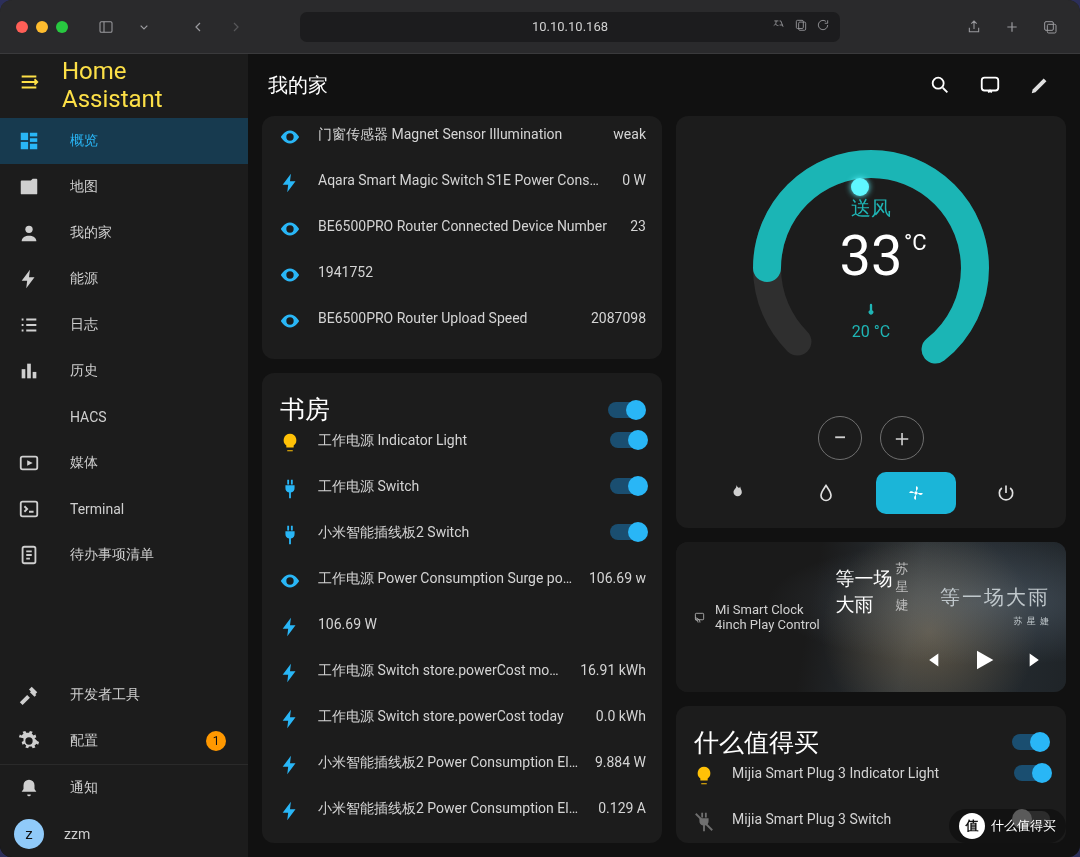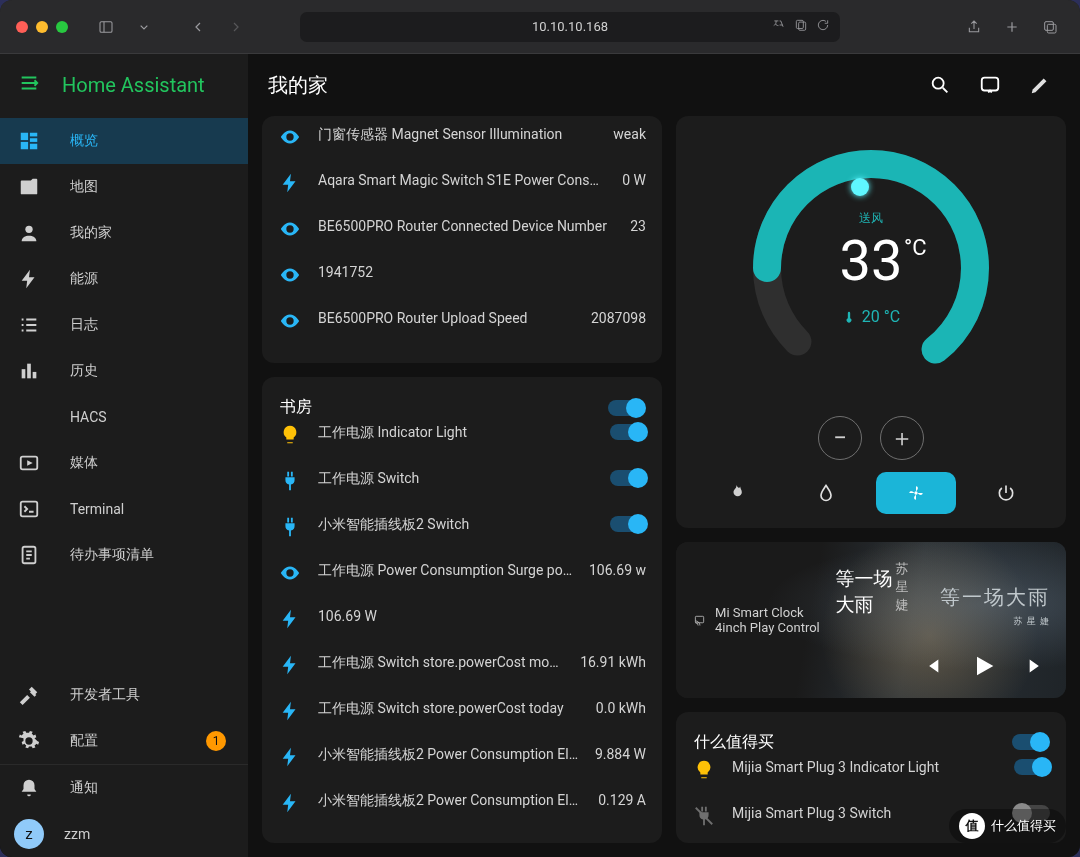--- a/index.html
+++ b/index.html
@@ -68,23 +68,23 @@
     display: flex;
     flex-direction: column;
     font-size: 14px;
   }
   .sidebar-header {
     height: 62px;
     display: flex;
     align-items: center;
     padding: 0 18px;
     gap: 22px;
-    font-size: 20px;
+    font-size: 24px;
     font-weight: 400;
-    color: #22c55e;
+    color: #fde047;
   }
   .sidebar-header svg{width:22px;height:22px;fill:#e0e0e0;}
   .side-items { flex:1; overflow-y:auto; padding-top:2px;}
   .side-item {
     display:flex;align-items:center;
     height:46px;
     padding:0 18px;
     gap: 30px;
     color:#cfcfcf;
     position:relative;
@@ -103,43 +103,43 @@
     height:62px; display:flex;align-items:center; padding:0 20px; gap:10px;
     font-size:20px;color:#fff;
   }
   .topbar .spacer{flex:1;}
   .topbar .top-icon{width:40px;height:40px;display:flex;align-items:center;justify-content:center;fill:#e0e0e0;}
   .topbar .top-icon svg{width:22px;height:22px;}
   .dash{flex:1;display:flex;gap:14px;padding:0 14px 14px 14px;overflow:hidden;}
   .col{display:flex;flex-direction:column;gap:14px;overflow:hidden;}
   .col.left{width:400px;} .col.right{flex:1;}
   .card{background:#1c1c1c;border-radius:12px;padding:10px 0;overflow:hidden;}
-  .card-title{font-size:16px;color:#fff;padding:10px 18px 6px;display:flex;align-items:center;}
+  .card-title{font-size:25px;color:#fff;padding:10px 18px 6px;display:flex;align-items:center;}
   .card-title .spacer{flex:1;}
   .ent{height:46px;display:flex;padding:0 16px;gap:16px;font-size:14px;color:#d4d4d4;}
   .ent .ic{width:24px;display:flex;justify-content:center;}
   .ent .ic svg{width:22px;height:22px;}
   .ent .label{flex:1;white-space:nowrap;overflow:hidden;text-overflow:ellipsis;}
   .ent .val{font-size:14px;color:#d4d4d4;white-space:nowrap;}
   .c-blue{fill:#29b6f6;color:#29b6f6;}
   .c-yellow{fill:#ffc107;color:#ffc107;}
   .c-grey{fill:#6f6f6f;color:#6f6f6f;}
   .toggle{width:36px;height:16px;border-radius:10px;position:relative;flex:none;}
   .toggle::after{content:"";position:absolute;width:20px;height:20px;border-radius:50%;top:-2px;}
   .toggle.on{background:#1a4e70;} .toggle.on::after{right:-2px;background:#29b6f6;}
   .toggle.off{background:#444;} .toggle.off::after{left:-2px;background:#8a8a8a;}
   
   .thermo-card{background:#1c1c1c;border-radius:12px;padding:12px;display:flex;flex-direction:column;align-items:center;}
   .dial{width:260px;height:260px;position:relative;margin-top:10px;}
   .dial svg{width:100%;height:100%;}
   .dial-center{position:absolute;inset:0;display:flex;flex-direction:column;align-items:center;justify-content:center;}
-  .mode-lbl{color:#1fb5b5;font-size:12px;margin-bottom:6px;}
+  .mode-lbl{color:#1fb5b5;font-size:20px;margin-bottom:6px;}
   .temp-big{font-size:56px;color:#fff;line-height:1;position:relative;}
   .temp-big .deg{font-size:22px;position:absolute;top:4px;right:-24px;}
-  .cur-temp{margin-top:18px;color:#1fb5b5;font-size:16px;display:flex;align-items:center;gap:6px;}
+  .cur-temp{margin-top:18px;color:#1fb5b5;font-size:16px;display:flex;align-items:center;gap:6px;flex-direction:column;}
   .cur-temp svg{width:14px;height:14px;fill:#1fb5b5;}
   .pm-row{display:flex;gap:18px;margin:18px 0 8px;}
   .pm-btn{width:44px;height:44px;border:1.5px solid #6f6f6f;border-radius:50%;display:flex;align-items:center;justify-content:center;fill:#cfcfcf;color:#cfcfcf;font-size:24px;}
   .preset-row{display:flex;gap:10px;width:100%;padding:4px 8px 2px;}
   .preset{flex:1;height:42px;border-radius:10px;display:flex;align-items:center;justify-content:center;fill:#cfcfcf;}
   .preset svg{width:20px;height:20px;}
   .preset.active{background:#1bb5d8;fill:#fff;}
   
   .media-card{background:#1c1c1c;border-radius:12px;position:relative;overflow:hidden;height:180px;}
   .media-bg{position:absolute;inset:0;background:

